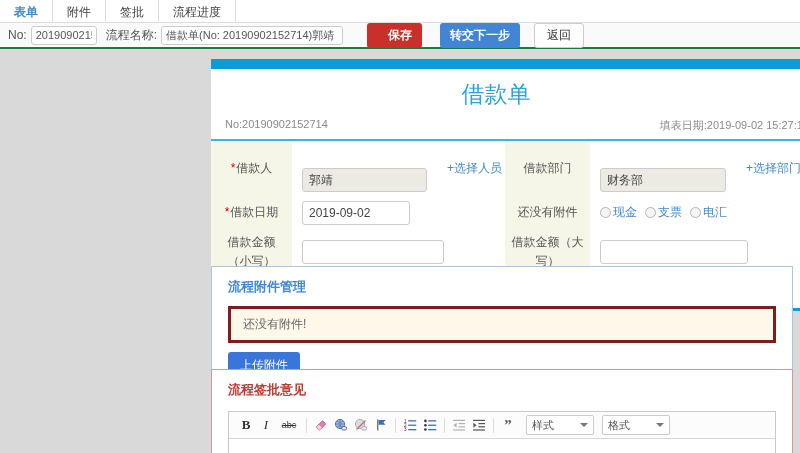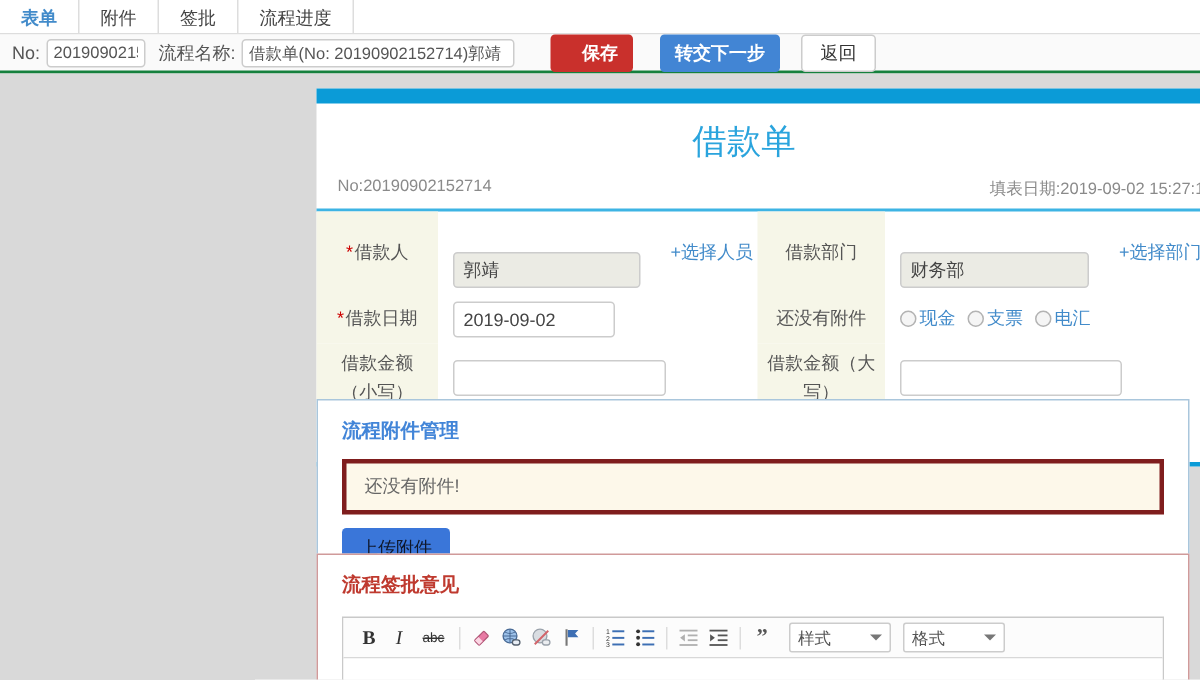--- a/index.html
+++ b/index.html
@@ -54,21 +54,21 @@
         background:#f5f5f5; margin-right:2px; display:inline-block; }
   .rl { color:#428bca; font-size:12px; }
 
   
   .attach-panel { top:217px; width:582px; border:1px solid #a9c6dc; padding:11px 16px; }
   .sec-title { font-size:13px; font-weight:bold; }
   .sec-title.blue { color:#4285d8; }
   .sec-title.red { color:#bf3a2f; }
   .warn { margin-top:10px; background:#fdf8ea; border:3px solid #7f1d1d; font-size:12px;
           color:#666; padding:7px 12px; }
-  .btn.upload { background:#3a76d9; color:#0f172a; margin-top:9px; padding:5px 12px; }
+  .btn.upload { background:#3a76d9; color:#ffffff; margin-top:9px; padding:5px 12px; }
 
   
   .sign-panel { top:320px; width:582px; height:220px; border:1px solid #d09a9a; padding:11px 16px; }
   .editor { margin-top:12px; border:1px solid #c9c9c9; }
   .etoolbar { height:27px; background:#fcfcfc; border-bottom:1px solid #d8d8d8;
               display:flex; align-items:center; padding:0 7px; }
   .ebtn { display:inline-flex; align-items:center; justify-content:center; width:18px; height:18px;
           margin:0 1px; cursor:pointer; color:#333; }
   .ebtn.b { font-family:"Liberation Serif","DejaVu Serif",serif; font-weight:bold; font-size:13px; }
   .ebtn.i { font-family:"Liberation Serif","DejaVu Serif",serif; font-style:italic; font-size:13px; }

